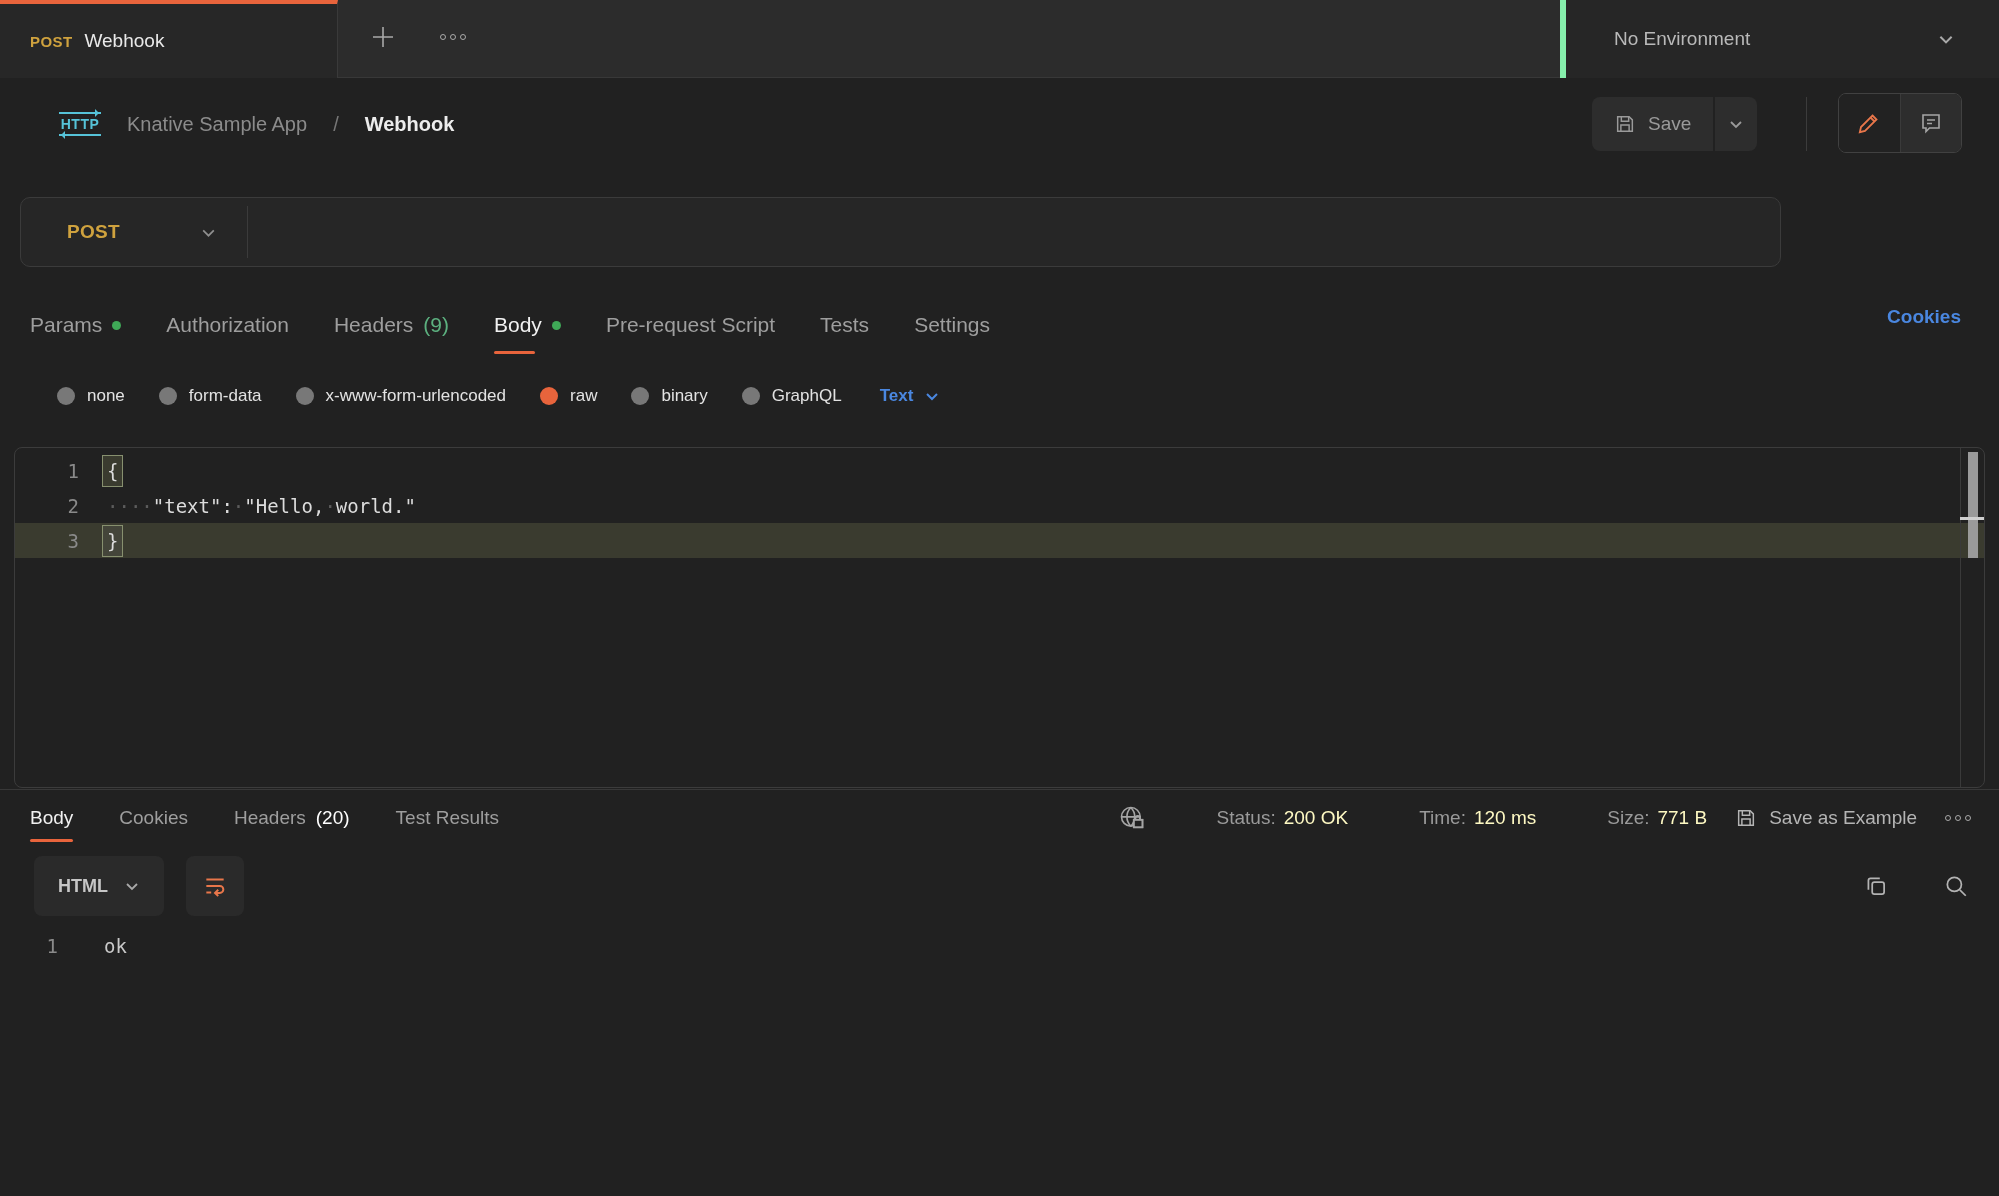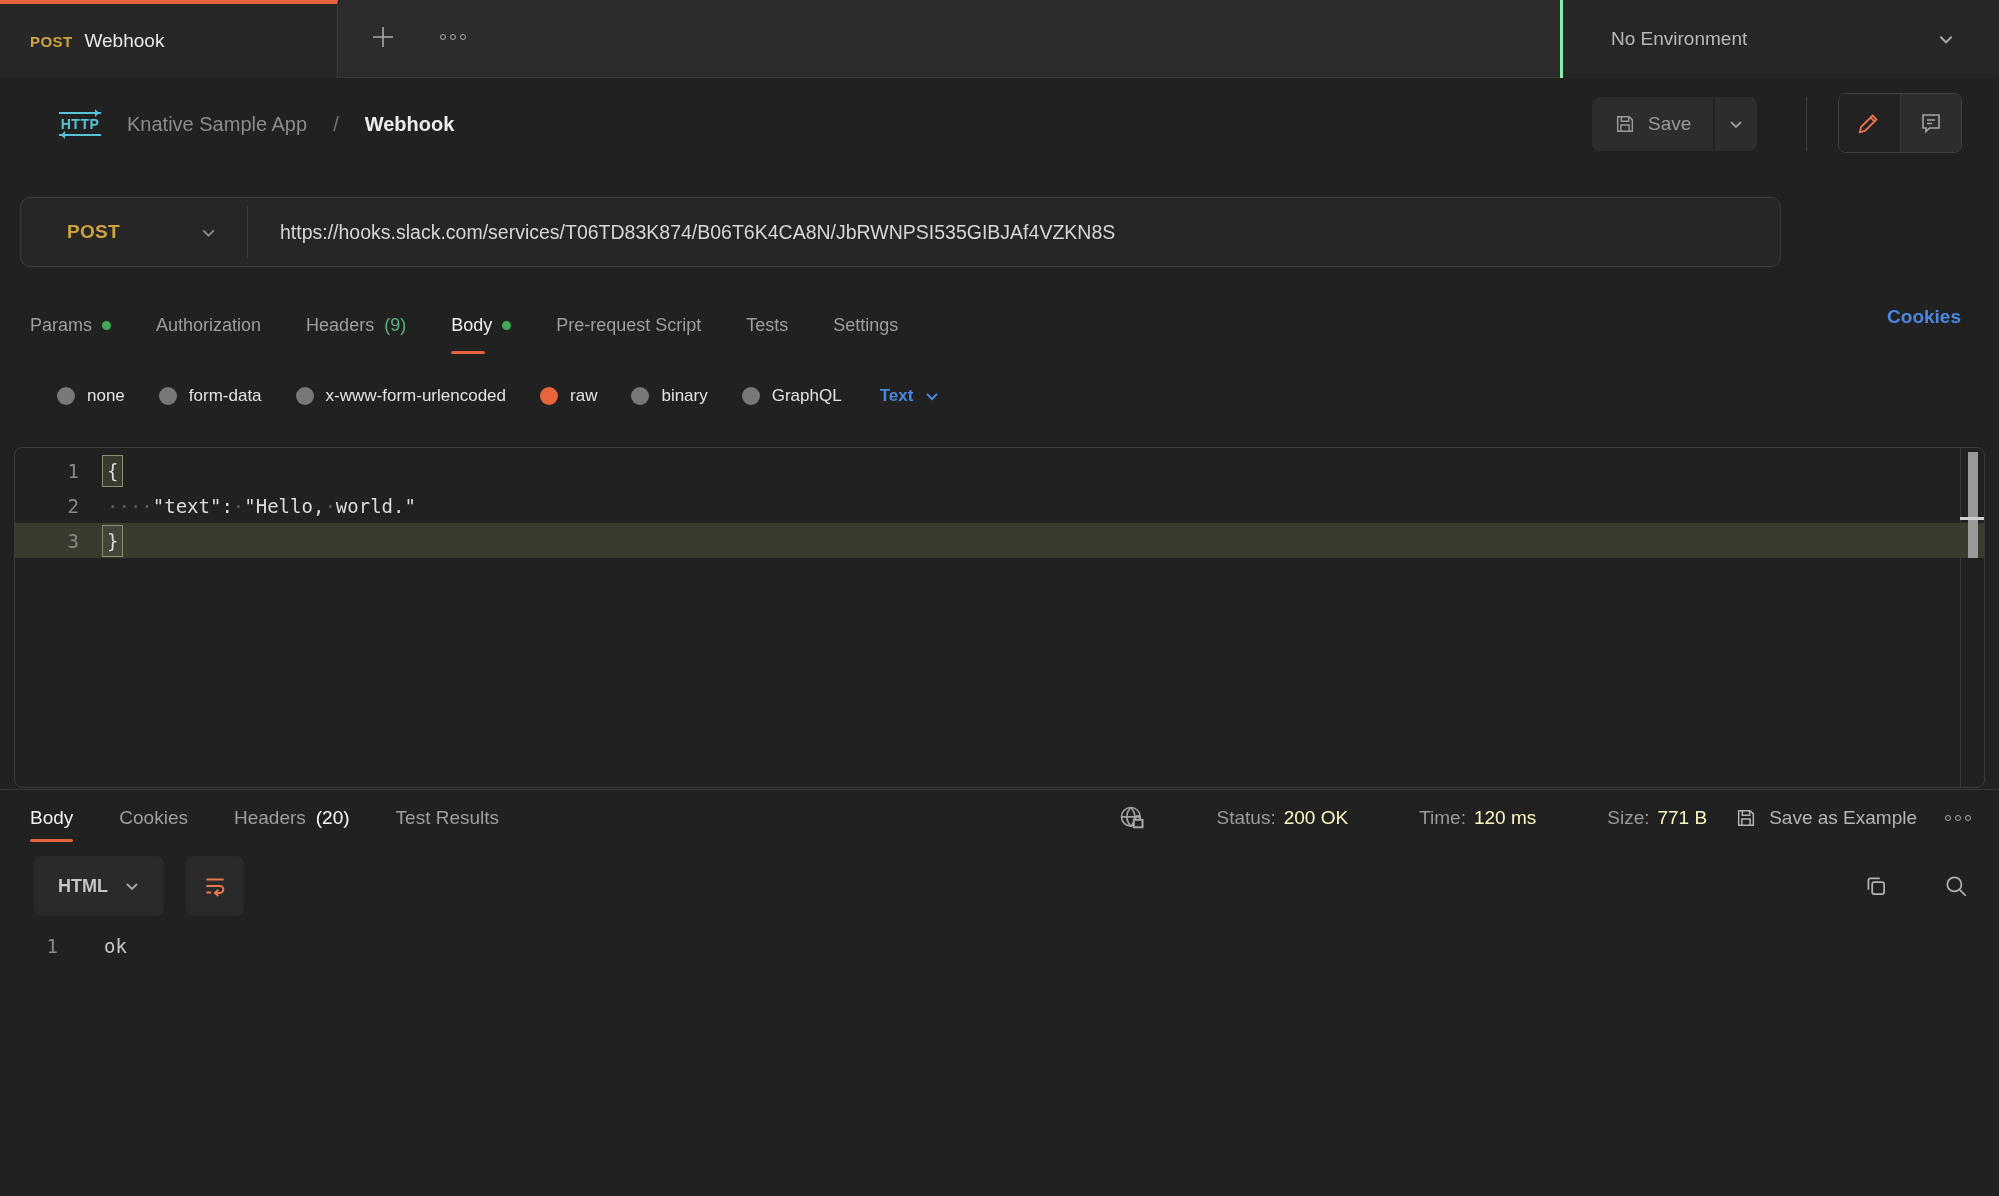--- a/index.html
+++ b/index.html
@@ -17,21 +17,21 @@
     position:absolute; left:0; top:0; width:338px; height:78px; background:#272727;
     border-top:4px solid #e8643c; border-right:1px solid #3a3a3a;
     display:flex; align-items:center; gap:12px; padding-left:30px;
   }
   .tab-method { color:#cfa23e; font-size:15px; font-weight:bold; letter-spacing:.4px; }
   .tab-title { color:#e9e9e9; font-size:19px; }
   .tabbar-actions { position:absolute; left:352px; top:0; height:74px; display:flex; align-items:center; gap:44px; padding-left:18px; }
   .icon-btn { display:flex; align-items:center; justify-content:center; color:#a9a9a9; cursor:pointer; }
   .env-area {
     position:absolute; left:1560px; right:0; top:0; height:78px; background:#262626;
-    border-left:3px solid #86efac; display:flex; align-items:center; justify-content:space-between;
+    border-left:6px solid #86efac; display:flex; align-items:center; justify-content:space-between;
     padding:0 44px 0 48px;
   }
   .env-label { color:#b9b9b9; font-size:19px; }
 
   
   .crumb-row { position:absolute; top:78px; left:0; right:0; height:92px; display:flex; align-items:center; padding-left:59px; gap:26px; }
   .http-badge { display:flex; flex-direction:column; align-items:center; gap:3px; }
   .http-text { color:#56c3d8; font-size:14px; font-weight:bold; letter-spacing:.5px; line-height:14px; }
   .arrow-line { width:42px; height:2px; background:#56c3d8; position:relative; }
   .arrow-line.right::after { content:""; position:absolute; right:-2px; top:-3px; border:4px solid transparent; border-left-color:#56c3d8; }
@@ -58,21 +58,21 @@
   .method-select { display:flex; align-items:center; justify-content:space-between; width:226px; padding:0 30px 0 46px; color:#cfa23e; cursor:pointer; }
   .method-label { font-size:19px; font-weight:bold; letter-spacing:.3px; }
   .method-select .chev { color:#8f8f8f; }
   .url-divider { width:1px; align-self:stretch; margin:8px 0; background:#3b3b3b; }
   .url-text { padding-left:32px; color:#d6d6d6; font-size:19.5px; white-space:nowrap; }
   .send-btn { position:absolute; left:1793px; top:197px; height:70px; display:flex; border-radius:8px; overflow:hidden; cursor:pointer; }
   .send-main { width:134px; background:#2a62ce; color:#ffffff; font-weight:bold; font-size:20px; display:flex; align-items:center; justify-content:center; }
   .send-chevron { width:64px; background:#4077dd; color:#fff; display:flex; align-items:center; justify-content:center; }
 
   
-  .req-tabs { position:absolute; top:296px; left:0; right:0; height:58px; display:flex; align-items:stretch; gap:45px; padding-left:30px; font-size:18px; }
+  .req-tabs { position:absolute; top:296px; left:0; right:0; height:58px; display:flex; align-items:stretch; gap:45px; padding-left:30px; font-size:21px; }
   .req-tab { position:relative; display:flex; align-items:center; gap:10px; color:#9e9e9e; cursor:pointer; }
   .req-tab.active { color:#f1f1f1; }
   .req-tab.active::after { content:""; position:absolute; left:0; right:26px; bottom:0; height:3px; background:#e8643c; border-radius:2px; }
   .req-tab .dot { width:9px; height:9px; border-radius:50%; background:#3fa857; }
   .req-tab .count { color:#5cb07f; }
   .cookies-link { position:absolute; right:38px; top:306px; color:#4a87e0; font-weight:bold; font-size:19px; cursor:pointer; }
 
   
   .body-type-row { position:absolute; top:372px; left:0; right:0; height:48px; display:flex; align-items:center; gap:34px; padding-left:57px; font-size:17px; color:#e3e3e3; }
   .radio-opt { display:flex; align-items:center; gap:12px; cursor:pointer; }
@@ -206,21 +206,20 @@
   <div class="url-bar">
     <span class="method-select">
       <span class="method-label">POST</span>
       <span class="chev">
         <svg width="17" height="17" viewBox="0 0 16 16">
             <path d="M3 6l5 5 5-5" fill="none" stroke="#8f8f8f" stroke-width="1.6"></path>
           </svg>
       </span>
     </span>
     <span class="url-divider"></span>
-    <span class="url-text">https://hooks.slack.com/services/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</span>
   </div>
 
   <div class="req-tabs">
     <span class="req-tab">
       <span>Params</span>
       <span class="dot"></span>
     </span>
     <span class="req-tab">
       <span>Authorization</span>
     </span>

